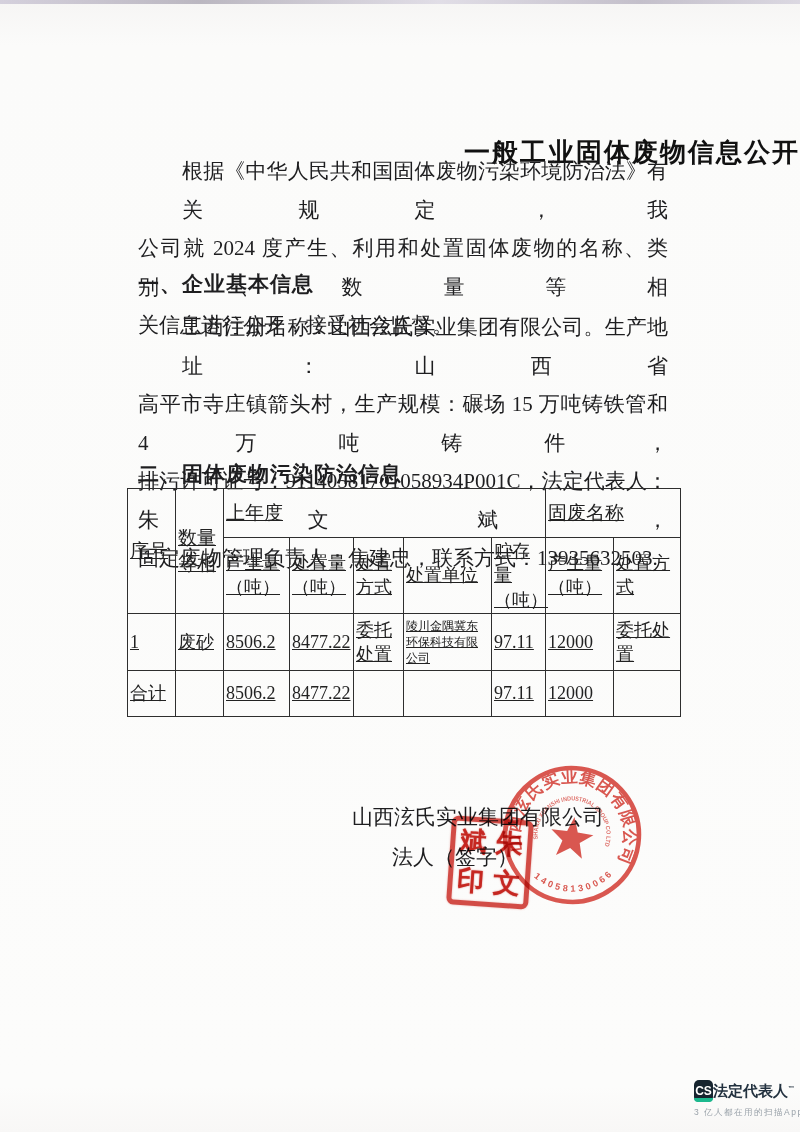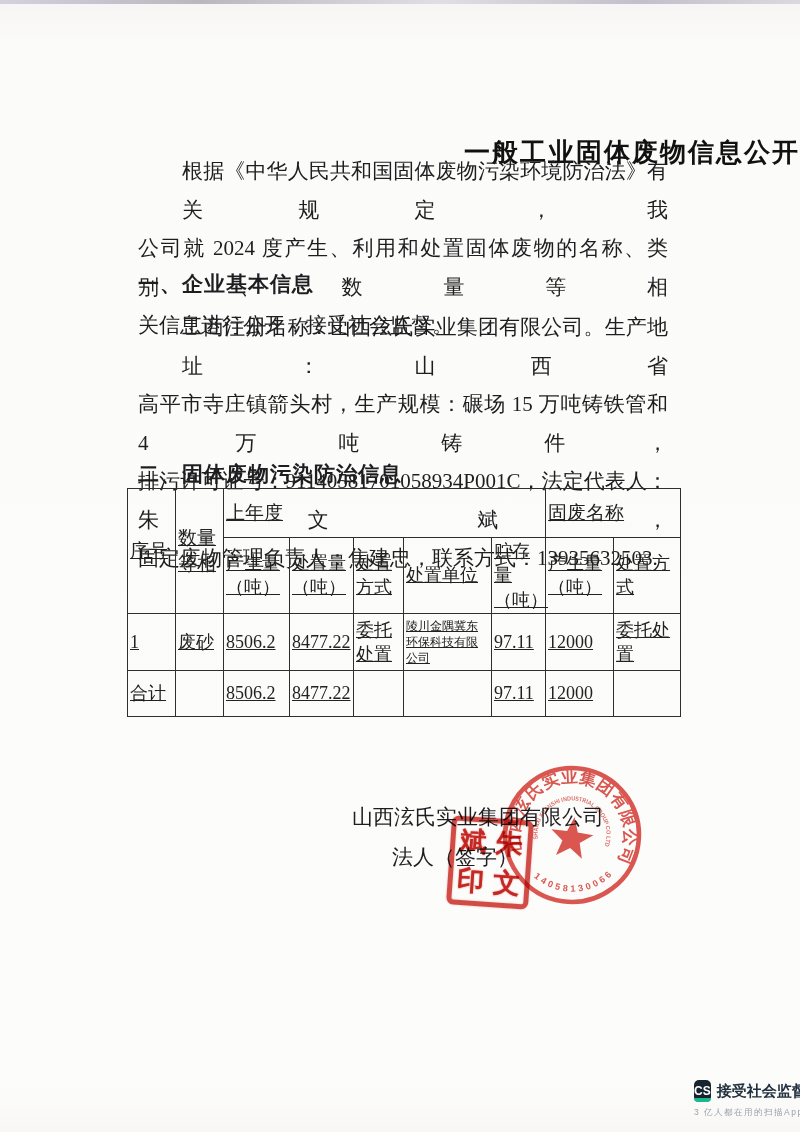--- a/index.html
+++ b/index.html
@@ -60,21 +60,21 @@
   }
   .seal-square span {
     display:flex; align-items:center; justify-content:center;
     font-size:27px; font-weight:bold; color:rgba(198,30,24,.88);
     text-shadow:0 0 1.5px rgba(198,30,24,.7);
   }
 
   
   .wm { position:absolute; left:694px; top:1080px; width:100px;
         font-family:"Liberation Sans","DejaVu Sans",sans-serif; }
-  .wm-row { display:flex; align-items:center; gap:6px; }
+  .wm-row { display:flex; align-items:center; }
   .wm-logo {
     width:22px; height:22px; border-radius:5px; background:#16242f;
     color:#fff; font-size:12px; font-weight:bold;
     display:flex; align-items:center; justify-content:center; position:relative;
   }
   .wm-logo::after {
     content:""; position:absolute; left:0; right:0; bottom:0; height:4px;
     background:#1cb98e; border-radius:0 0 5px 5px;
   }
   .wm-name { font-size:15px; font-weight:bold; color:#22313f; white-space:nowrap; }
@@ -189,17 +189,17 @@
   <div class="seal-square">
     <span>斌</span>
     <span>朱</span>
     <span>印</span>
     <span>文</span>
   </div>
 
   <div class="wm">
     <div class="wm-row">
       <div class="wm-logo">CS</div>
-      <div class="wm-name"><span>接受社会监督</span><span class="wm-tm">™</span></div>
+      <div class="wm-name"><span>法定代表人</span><span class="wm-tm">™</span></div>
     </div>
     <div class="wm-sub">3 亿人都在用的扫描App</div>
   </div>
 </div>
 
 </body></html>

